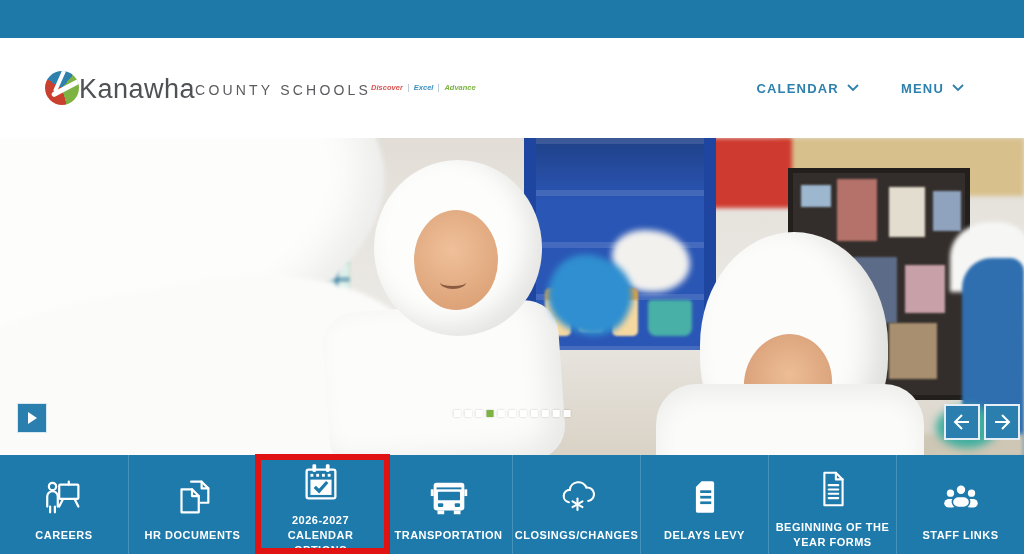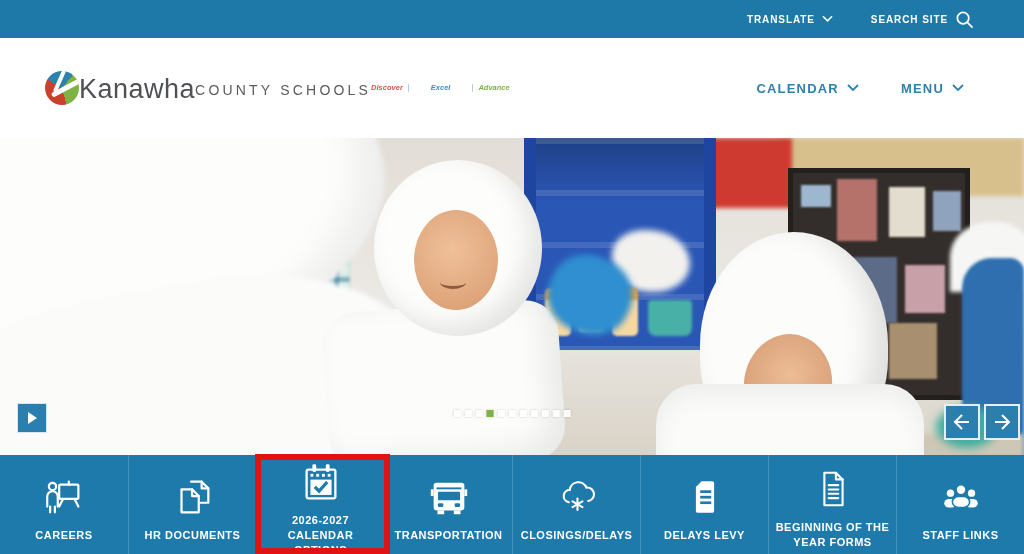--- a/index.html
+++ b/index.html
@@ -25,21 +25,21 @@
   .logo { display:flex; align-items:center; line-height:1; }
   .globe { width:34px; height:34px; border-radius:50%; position:relative; overflow:hidden;
     background:conic-gradient(from -60deg, #2e80ad 0 100deg, #7db343 100deg 225deg, #c9402f 225deg 360deg); }
   .globe::before { content:""; position:absolute; left:5px; top:14px; width:34px; height:5px;
     background:#fff; transform:rotate(-28deg); border-radius:3px; }
   .globe::after { content:""; position:absolute; left:13px; top:-4px; width:4px; height:26px;
     background:#fff; transform:rotate(24deg); border-radius:3px; }
   .logo-title { font-size:27px; color:#4f5154; letter-spacing:.5px; margin-top:3px; }
   .logo-sub { font-size:14px; color:#5a5b5e; letter-spacing:3.2px; margin-top:4px; }
   .logo-tagline { display:flex; gap:5px; font-size:7.5px; font-style:italic; font-weight:bold; }
-  .tg-0 { color:#d9534f; } .tg-1 { color:#3f8fc0; border-left:1px solid #bcd; border-right:1px solid #bcd; padding:0 22px; }
+  .tg-0 { color:#d9534f; } .tg-1 { color:#3f8fc0; border-left:1px solid #bcd; border-right:1px solid #bcd; padding:0 5px; }
   .tg-2 { color:#7db343;text-align:right; }
   .header-nav { margin-left:auto; display:flex; align-items:center; gap:42px; }
   .hnav { color:#2e80ad; font-size:13px; font-weight:bold; letter-spacing:1.2px;
     display:flex; align-items:center; gap:8px; cursor:pointer; }
   .chev-b { width:12px; height:8px; }
 
   
   .hero { position:absolute; top:138px; left:0; width:1024px; height:317px; overflow:hidden;
     background:linear-gradient(180deg,#e2ddd6 0%, #eceae6 55%, #d9d2c6 100%); }
   .hero * { position:absolute; }
@@ -116,35 +116,20 @@
   .tile-icon { width:46px; height:46px; flex:none; }
   .highlight-box { position:absolute; left:255px; top:454px; width:135px; height:100px;
     border:6px solid #e01212; z-index:20; pointer-events:none; }
 </style>
 </head>
 <body>
 
 <div class="page">
 
   <div class="topbar">
-    <div class="topbar-right">
-      <span class="toputil">
-        <span>TRANSLATE</span>
-        <svg class="chev" viewBox="0 0 12 8">
-            <polyline points="1,1 6,6 11,1" fill="none" stroke="#fff" stroke-width="1.8"></polyline>
-          </svg>
-      </span>
-      <span class="toputil">
-        <span>SEARCH SITE</span>
-        <svg class="mag" viewBox="0 0 20 20">
-            <circle cx="8.5" cy="8.5" r="6" fill="none" stroke="#fff" stroke-width="1.8"></circle>
-            <line x1="13" y1="13" x2="18.5" y2="18.5" stroke="#fff" stroke-width="1.8"></line>
-          </svg>
-      </span>
-    </div>
   </div>
 
   <div class="header">
     <div class="logo">
       <div class="globe"></div>
       <div class="logo-title">Kanawha</div>
       <div class="logo-sub">COUNTY SCHOOLS</div>
       <div class="logo-tagline">
         <span class="tg-0">Discover</span>
         <span class="tg-1">Excel</span>
@@ -295,21 +280,21 @@
       <div class="tile-label">TRANSPORTATION</div>
     </div>
 
     <div class="tile">
       <svg class="tile-icon" viewBox="0 0 48 48" fill="none" stroke="#fff" stroke-width="2.2" stroke-linecap="round">
         <path d="M15.5 29.5 a6.5 6.5 0 0 1 1 -12.9 A9 9 0 0 1 33.8 14.2 a7 7 0 0 1 1.9 13.9"></path>
         <line x1="24.5" y1="25.5" x2="24.5" y2="37.5"></line>
         <line x1="19.3" y1="28.5" x2="29.7" y2="34.5"></line>
         <line x1="29.7" y1="28.5" x2="19.3" y2="34.5"></line>
       </svg>
-      <div class="tile-label">CLOSINGS/DELAYS</div>
+      <div class="tile-label">CLOSINGS/CHANGES</div>
     </div>
 
     <div class="tile">
       <svg class="tile-icon" viewBox="0 0 48 48">
         <path d="M20.5 7.5 h11 a2 2 0 0 1 2 2 V38.5 a2 2 0 0 1 -2 2 h-15 a2 2 0 0 1 -2 -2 V13.5 z" fill="#fff"></path>
         <rect x="19" y="17" width="11.5" height="2.8" fill="#1d7aab"></rect>
         <rect x="19" y="22.8" width="11.5" height="2.8" fill="#1d7aab"></rect>
         <rect x="19" y="28.6" width="11.5" height="2.8" fill="#1d7aab"></rect>
       </svg>
       <div class="tile-label">DELAYS LEVY</div>

